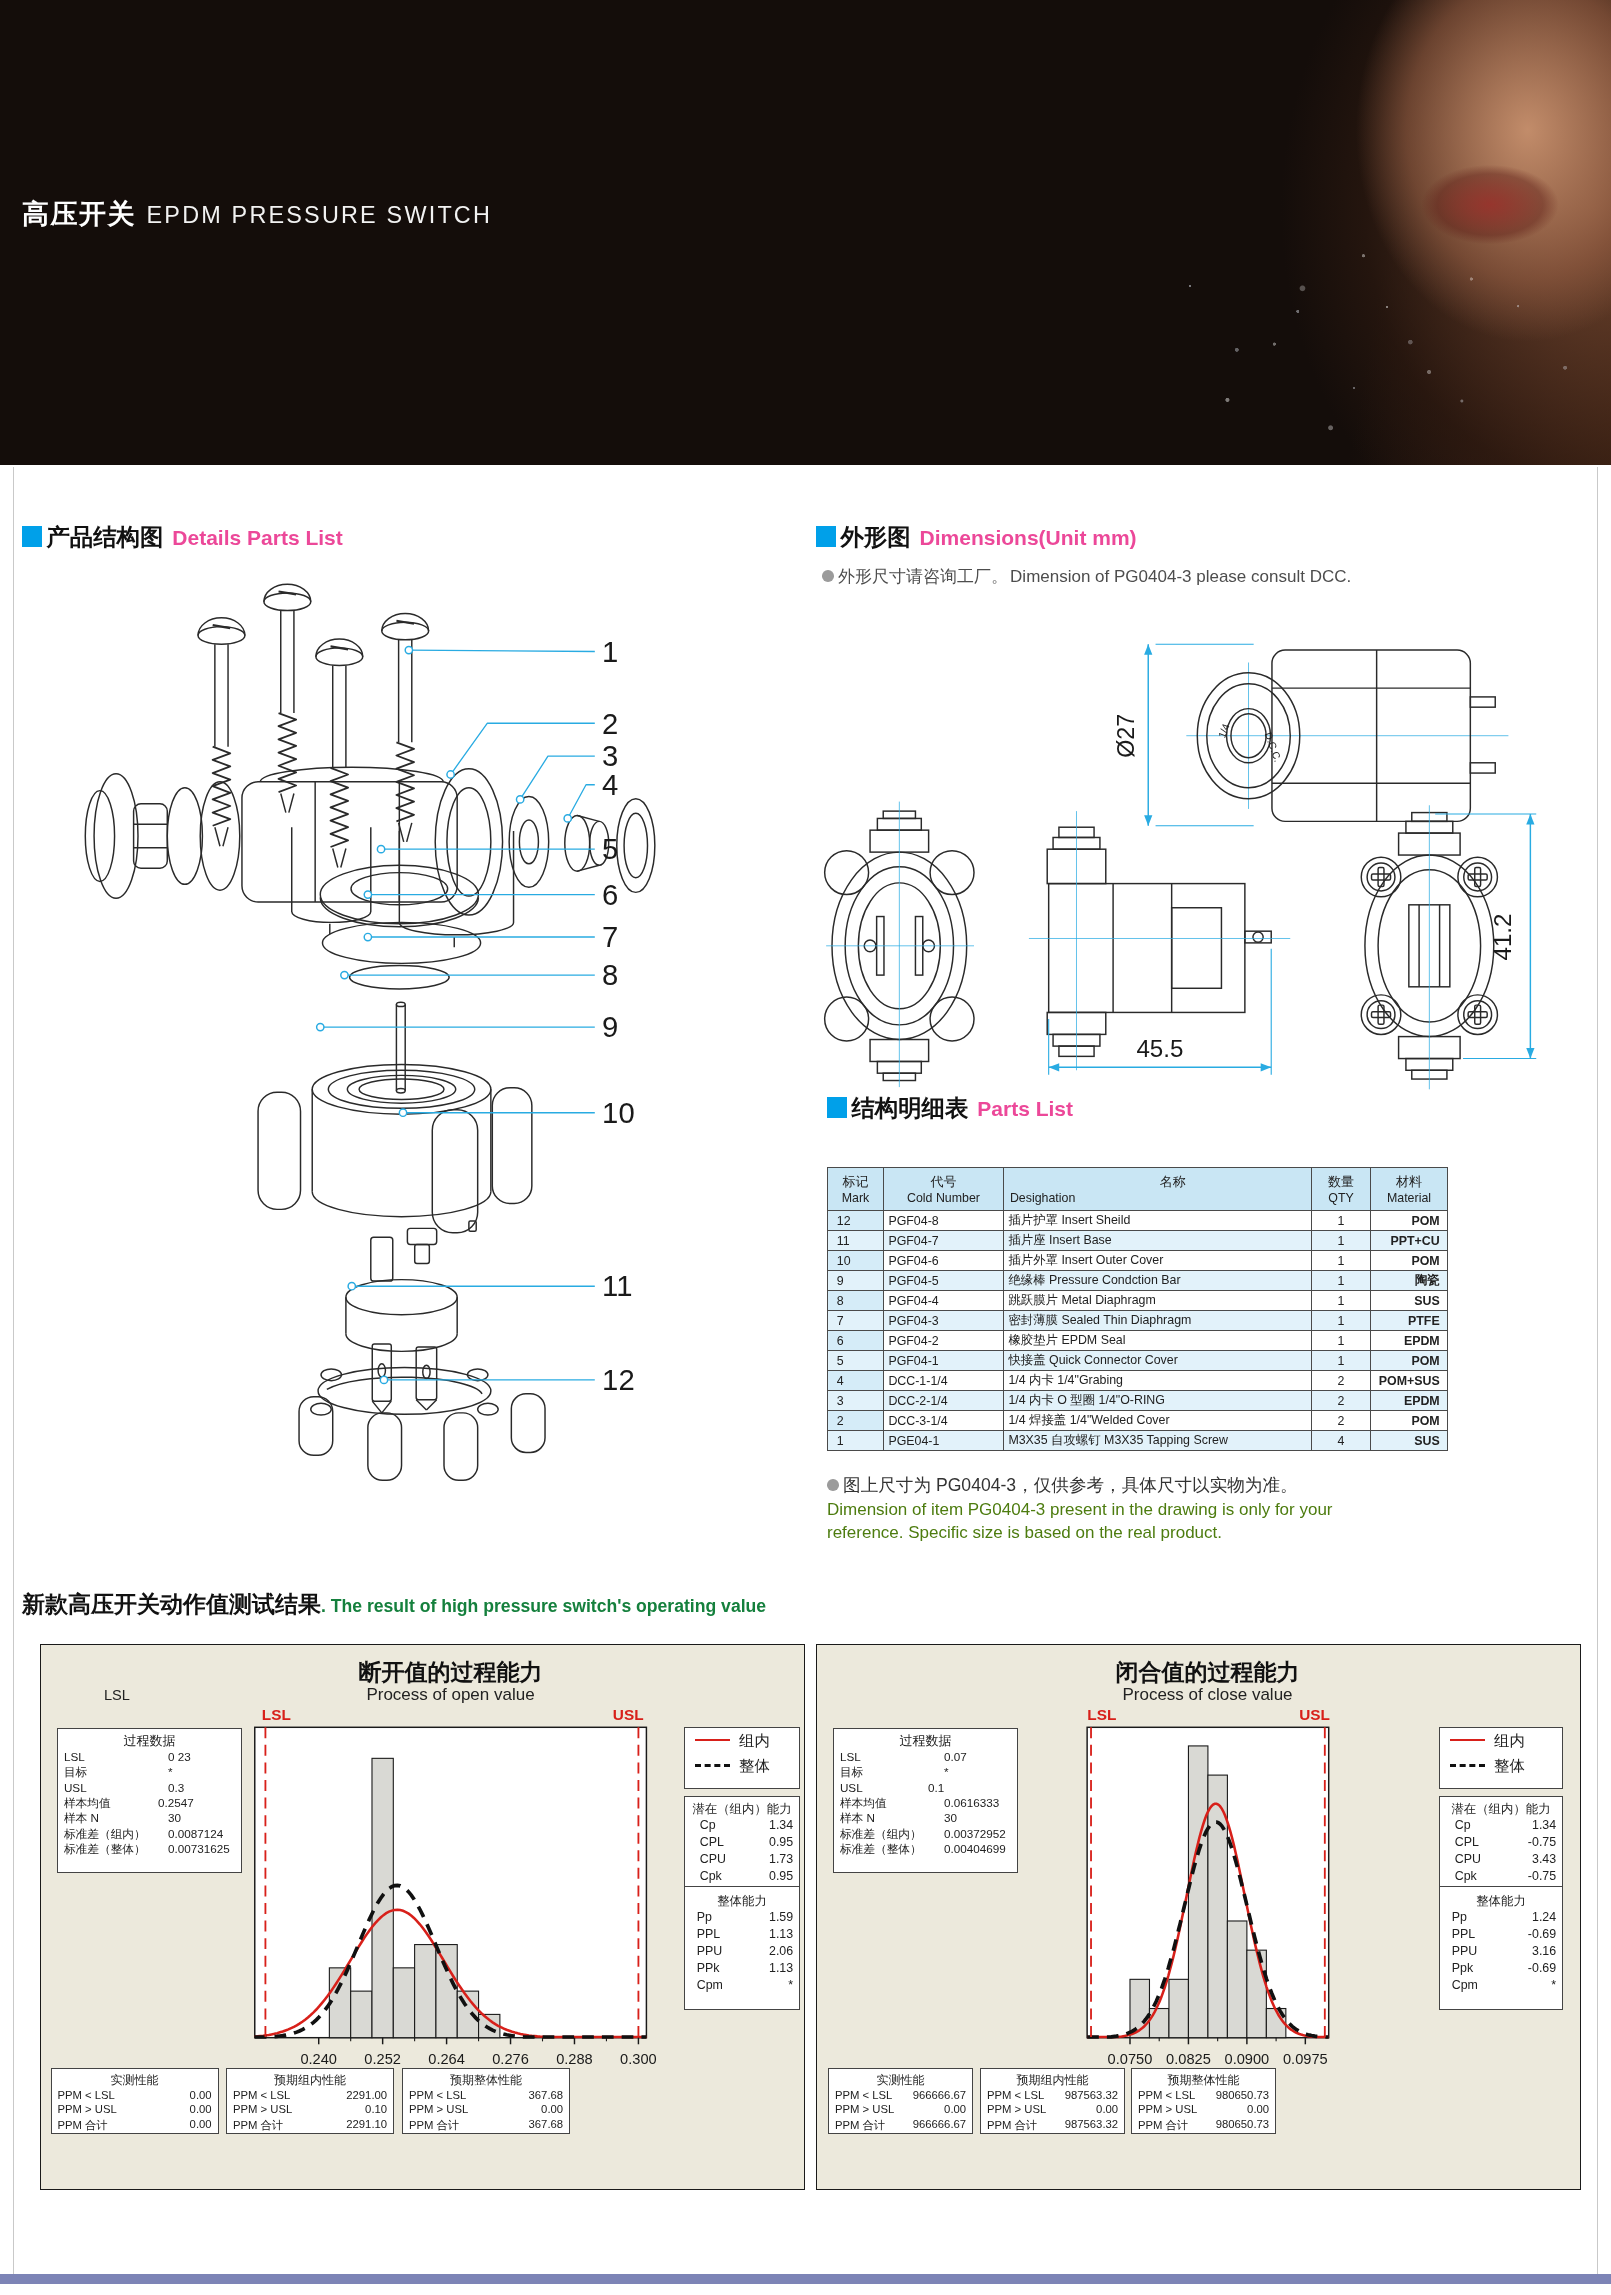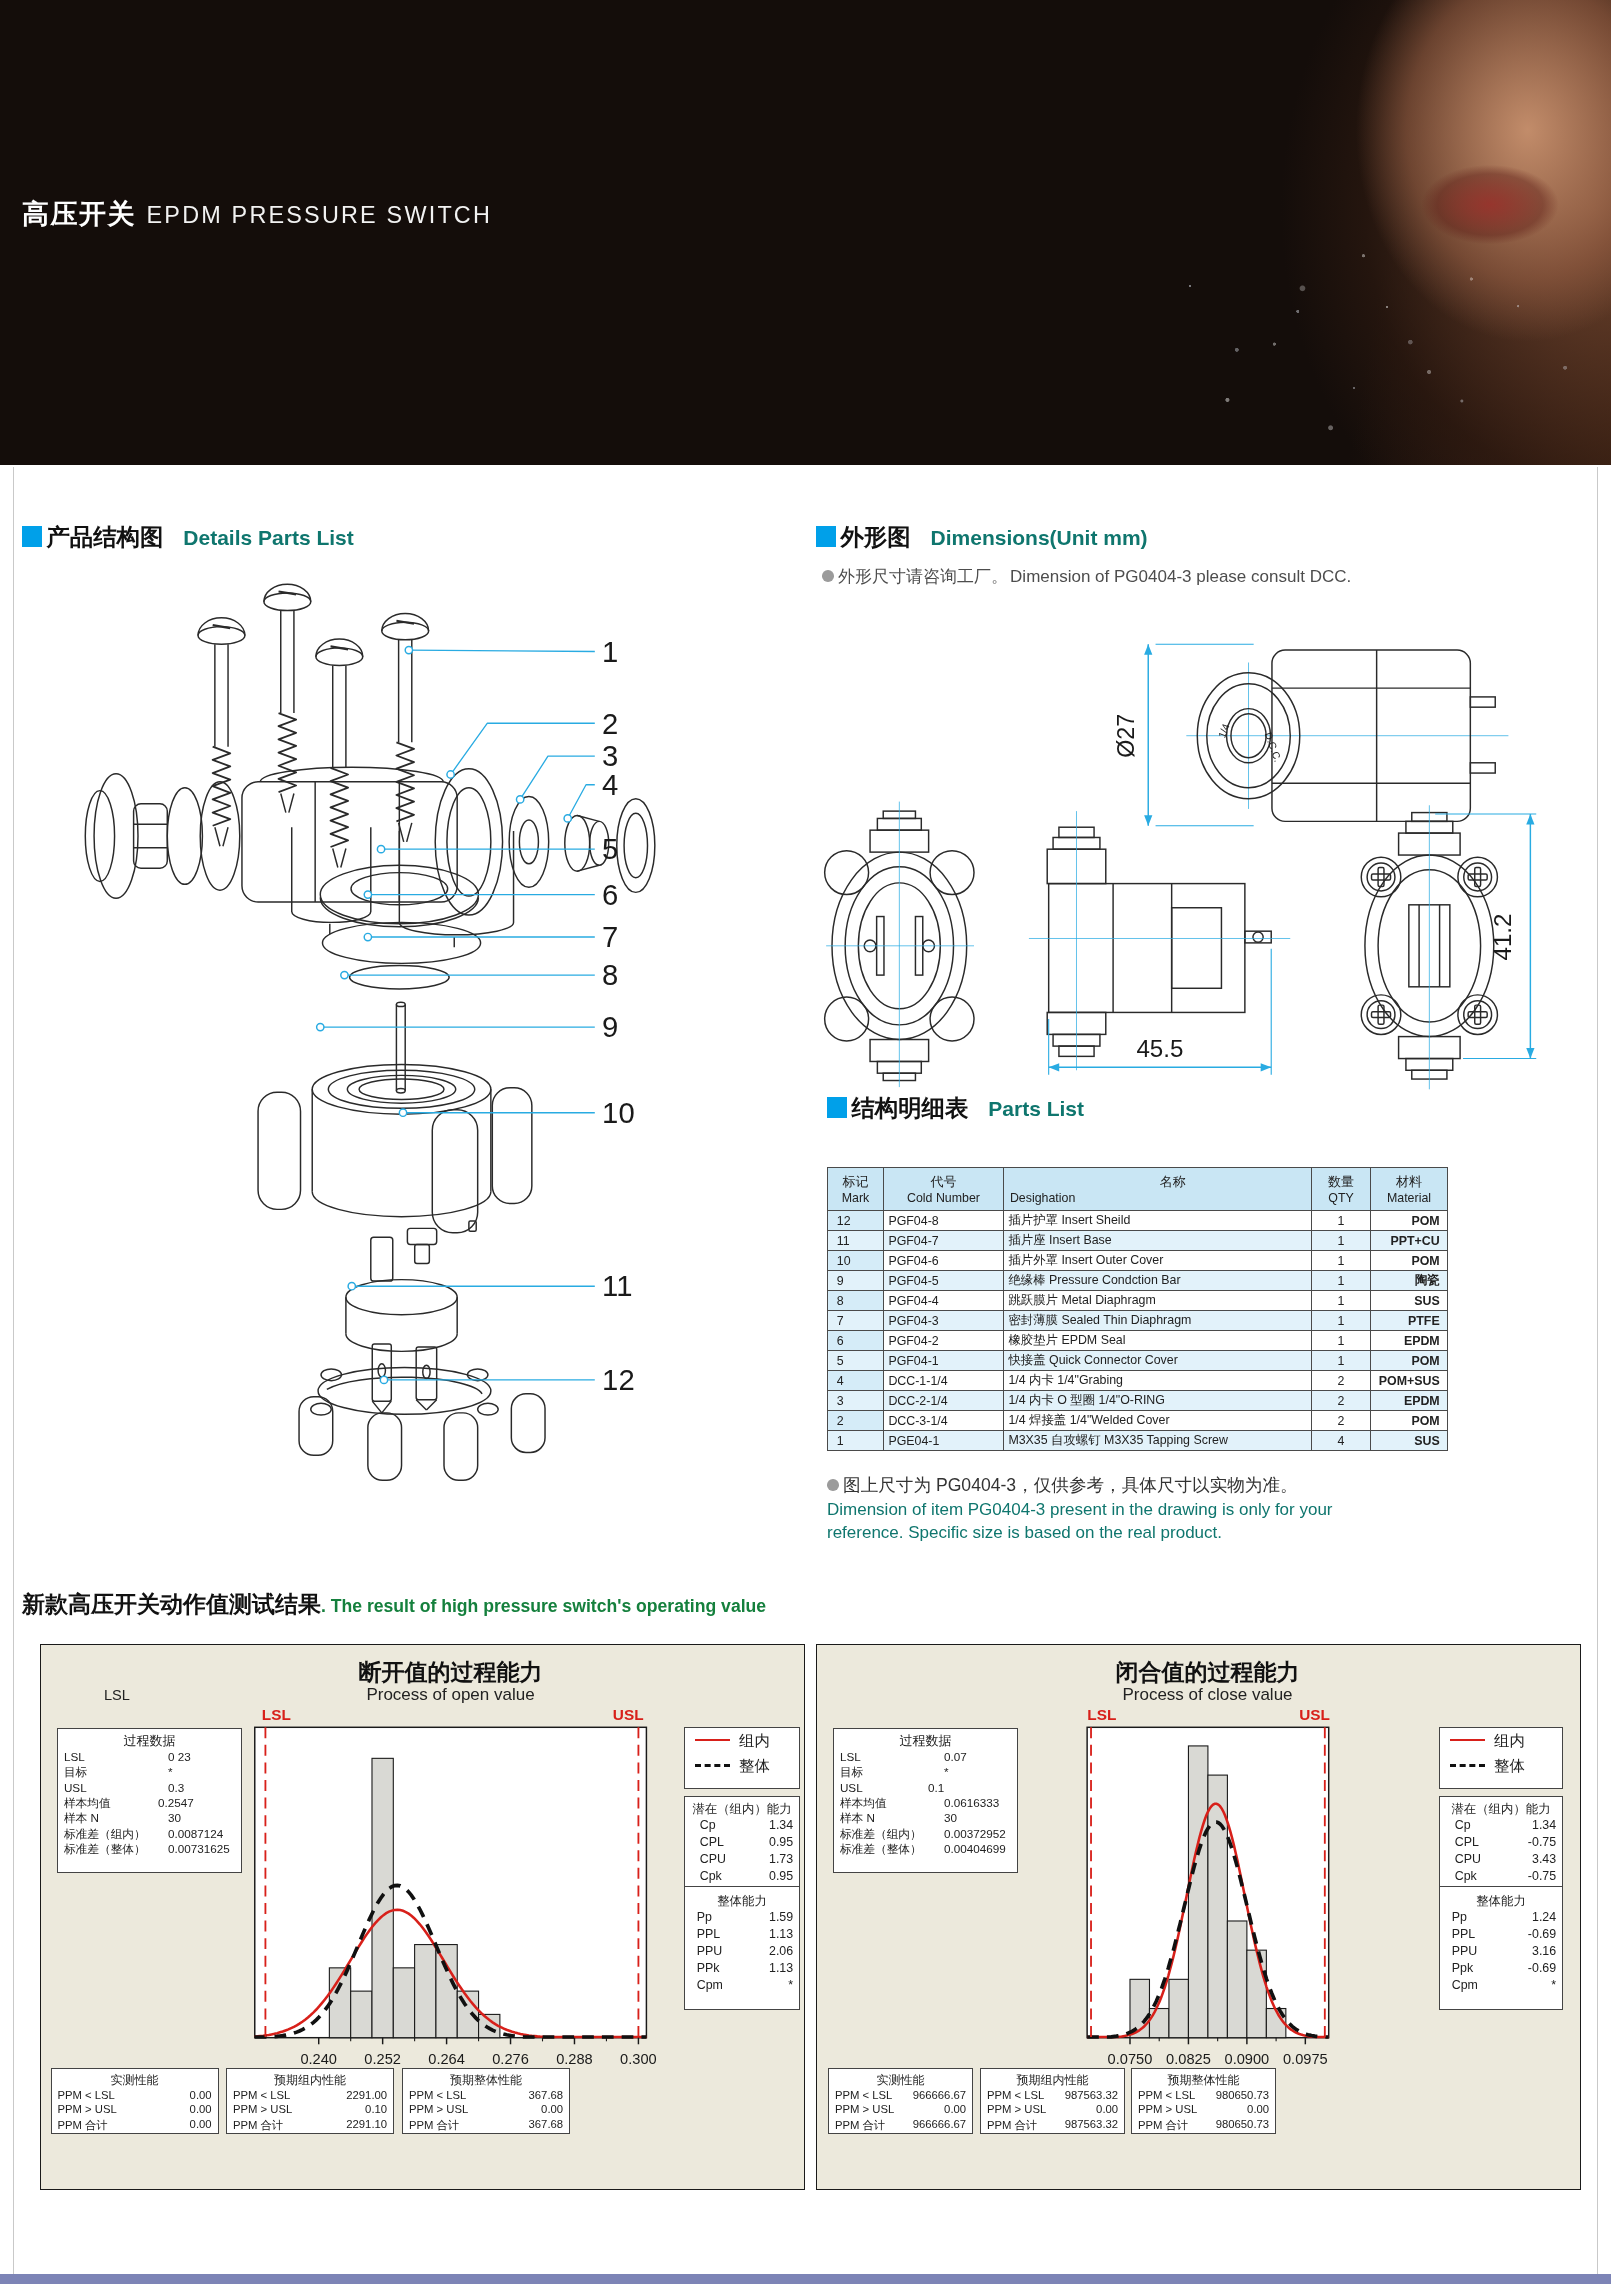--- a/index.html
+++ b/index.html
@@ -35,24 +35,24 @@
       radial-gradient(circle 2.9px at 68% 75%, rgba(220,225,235,.4) 0 45%, transparent 60%),
       radial-gradient(circle 2.2px at 80% 38%, rgba(220,225,235,.45) 0 45%, transparent 60%),
       radial-gradient(circle 3.7px at 90% 62%, rgba(220,225,235,.35) 0 45%, transparent 60%);}
   
   .side-border{position:absolute;top:467px;width:0.7px;height:1807px;background:#c9c9c9;}
   .footer-bar{position:absolute;left:0;top:2274px;width:1612px;height:9.5px;background:#7d84b6;}
   
   .sec-header{position:absolute;white-space:nowrap;}
   .sec-header .sq{display:inline-block;width:20px;height:21px;background:#00a0e9;vertical-align:-2.2px;margin-right:4.4px;}
   .sec-header .zh{font-size:23.4px;font-weight:bold;color:#111;}
-  .sec-header .en{font-size:21px;font-weight:bold;color:#0f766e;margin-left:20px;}
+  .sec-header .en{font-size:21px;font-weight:bold;color:#ec4899;margin-left:9px;}
   .note-line{position:absolute;white-space:nowrap;font-size:17px;color:#4d4d4d;}
   .note-line .dot{display:inline-block;width:11.7px;height:11.7px;border-radius:50%;background:#9b9b9b;margin-right:4.4px;vertical-align:0px;}
-  .foot-en{position:absolute;font-size:17px;color:#0f766e;white-space:nowrap;}
+  .foot-en{position:absolute;font-size:17px;color:#4d7c0f;white-space:nowrap;}
   
   #parts-table{position:absolute;left:827px;top:1167px;width:619px;border-collapse:collapse;
                font-size:12.4px;color:#222;border:1.5px solid #333;table-layout:fixed;}
   #parts-table th,#parts-table td{border:0.7px solid #4a4a4a;padding:0 4.4px;height:19px;overflow:hidden;white-space:nowrap;}
   #parts-table th{background:#c9e6f4;font-weight:normal;height:42px;}
   #parts-table th .l1{font-size:13px;}
   #parts-table th .l2{font-size:12.4px;}
   #parts-table tr.alt td{background:#e2f2fa;}
   #parts-table td.mark{background:#d5ecf8;text-align:left;padding-left:8.8px;}
   #parts-table td.code{text-align:left;}

